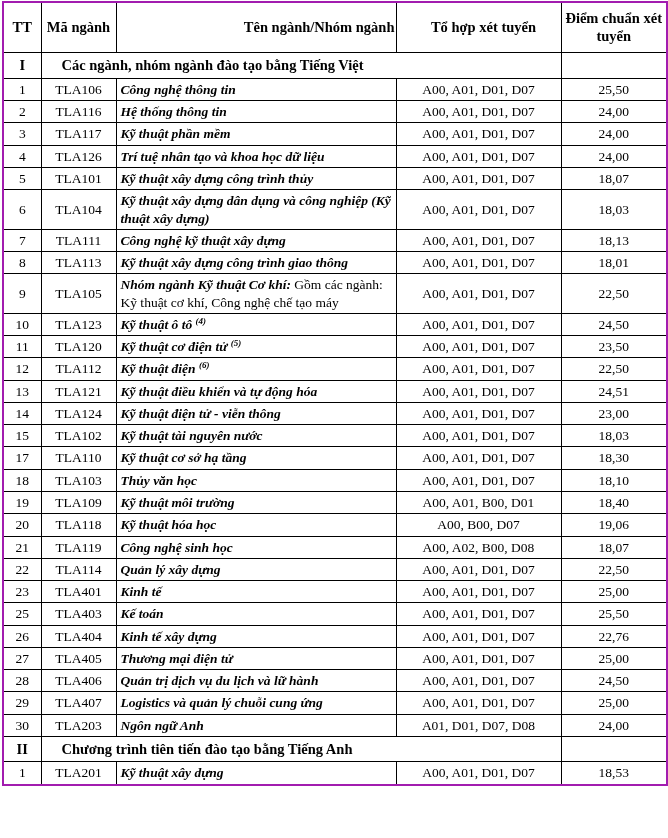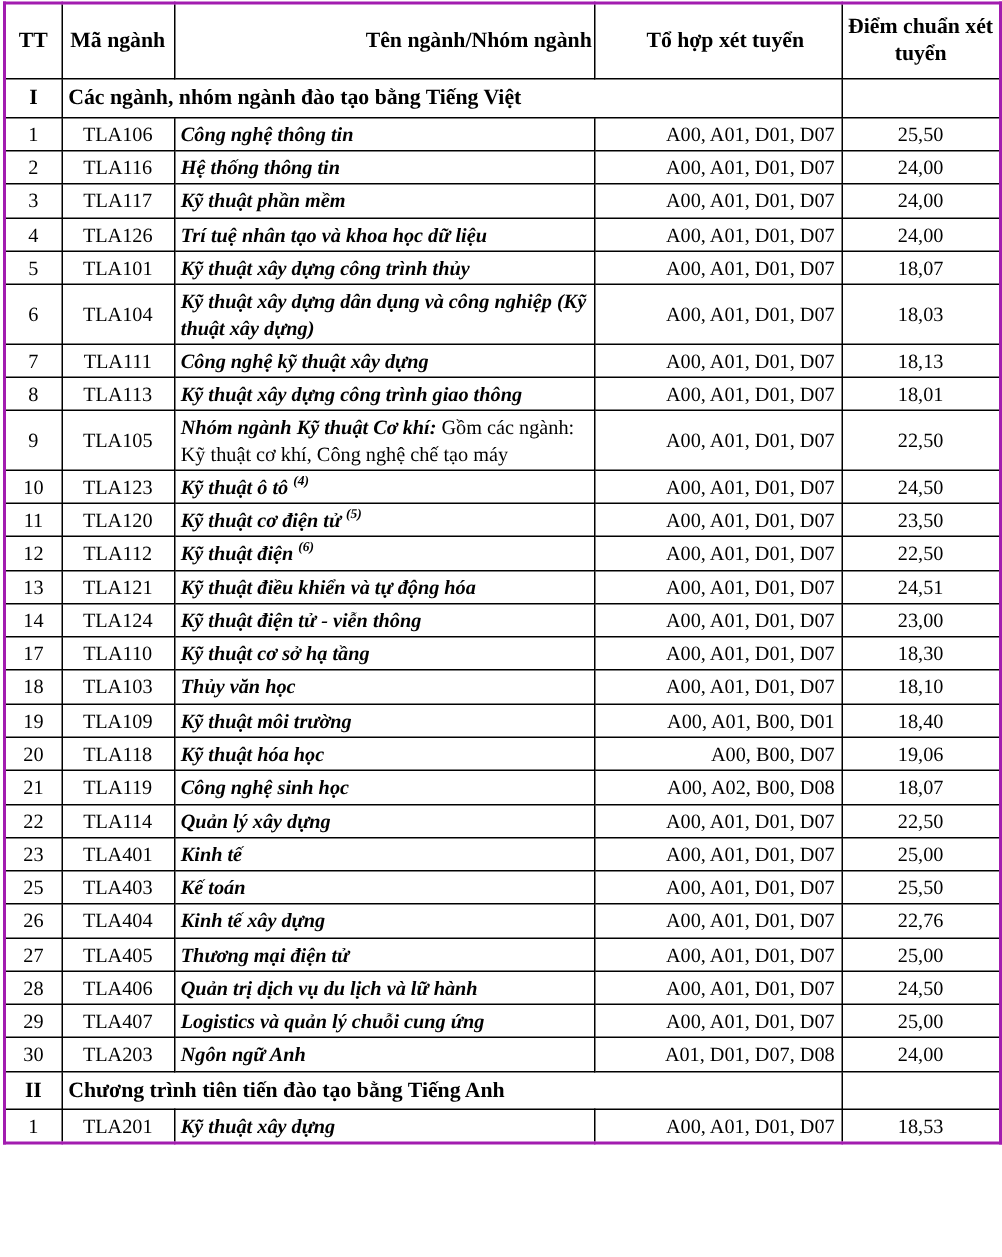--- a/index.html
+++ b/index.html
@@ -34,29 +34,29 @@
     font-size: 13.5px;
     line-height: 1.28;
     padding: 2px 4px;
   }
   .c-tt    { text-align: center; }
   .c-code  { text-align: center; }
   .c-name  { text-align: left; padding-left: 6px; }
   .c-name .bi { font-weight: bold; font-style: italic; }
   .c-name .plain { font-weight: normal; font-style: normal; }
   .c-name sup { font-weight: bold; font-style: italic; font-size: 9px; line-height: 0; }
-  .c-combo { text-align: right; padding-left: 13px; }
+  .c-combo { text-align: center; padding-left: 13px; }
   .c-score { text-align: center; }
   tr.section-row td {
     font-weight: bold;
     font-size: 14.5px;
     padding-top: 3px;
     padding-bottom: 3px;
   }
-  tr.section-row .sec-title { text-align: left; padding-left: 4px; }
+  tr.section-row .sec-title { text-align: left; padding-left: 20px; }
 </style>
 </head>
 <body>
 
 <table class="score-table">
   <colgroup>
     <col style="width:38px">
     <col style="width:75px">
     <col style="width:280px">
     <col style="width:165px">
@@ -169,20 +169,27 @@
         <td class="c-score">24,51</td>
       </tr>
       <tr>
         <td class="c-tt">14</td>
         <td class="c-code">TLA124</td>
         <td class="c-name"><span class="bi">Kỹ thuật điện tử - viễn thông</span></td>
         <td class="c-combo">A00, A01, D01, D07</td>
         <td class="c-score">23,00</td>
       </tr>
       <tr>
+        <td class="c-tt">15</td>
+        <td class="c-code">TLA102</td>
+        <td class="c-name"><span class="bi">Kỹ thuật tài nguyên nước</span></td>
+        <td class="c-combo">A00, A01, D01, D07</td>
+        <td class="c-score">18,03</td>
+      </tr>
+      <tr>
         <td class="c-tt">17</td>
         <td class="c-code">TLA110</td>
         <td class="c-name"><span class="bi">Kỹ thuật cơ sở hạ tầng</span></td>
         <td class="c-combo">A00, A01, D01, D07</td>
         <td class="c-score">18,30</td>
       </tr>
       <tr>
         <td class="c-tt">18</td>
         <td class="c-code">TLA103</td>
         <td class="c-name"><span class="bi">Thủy văn học</span></td>

